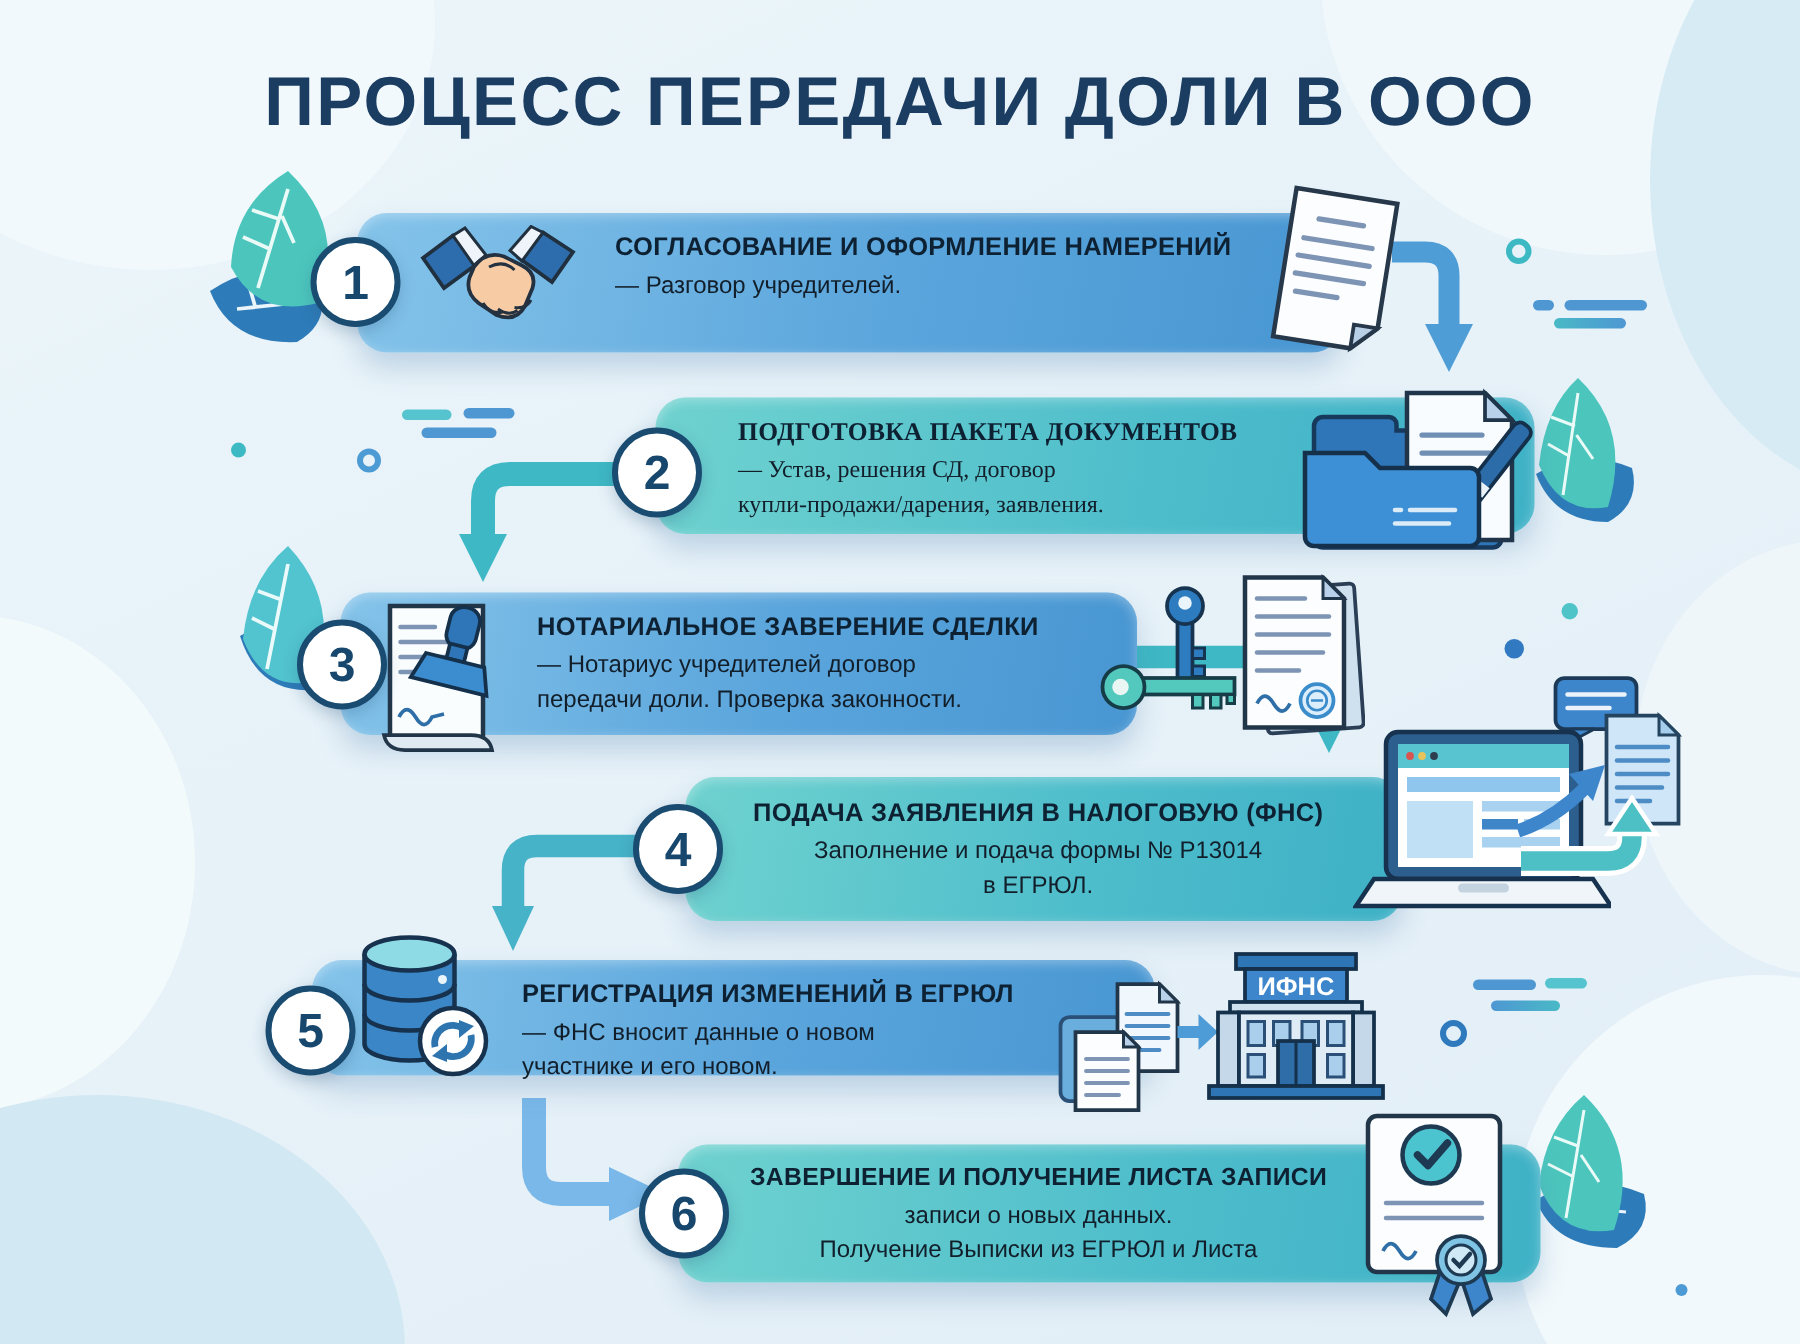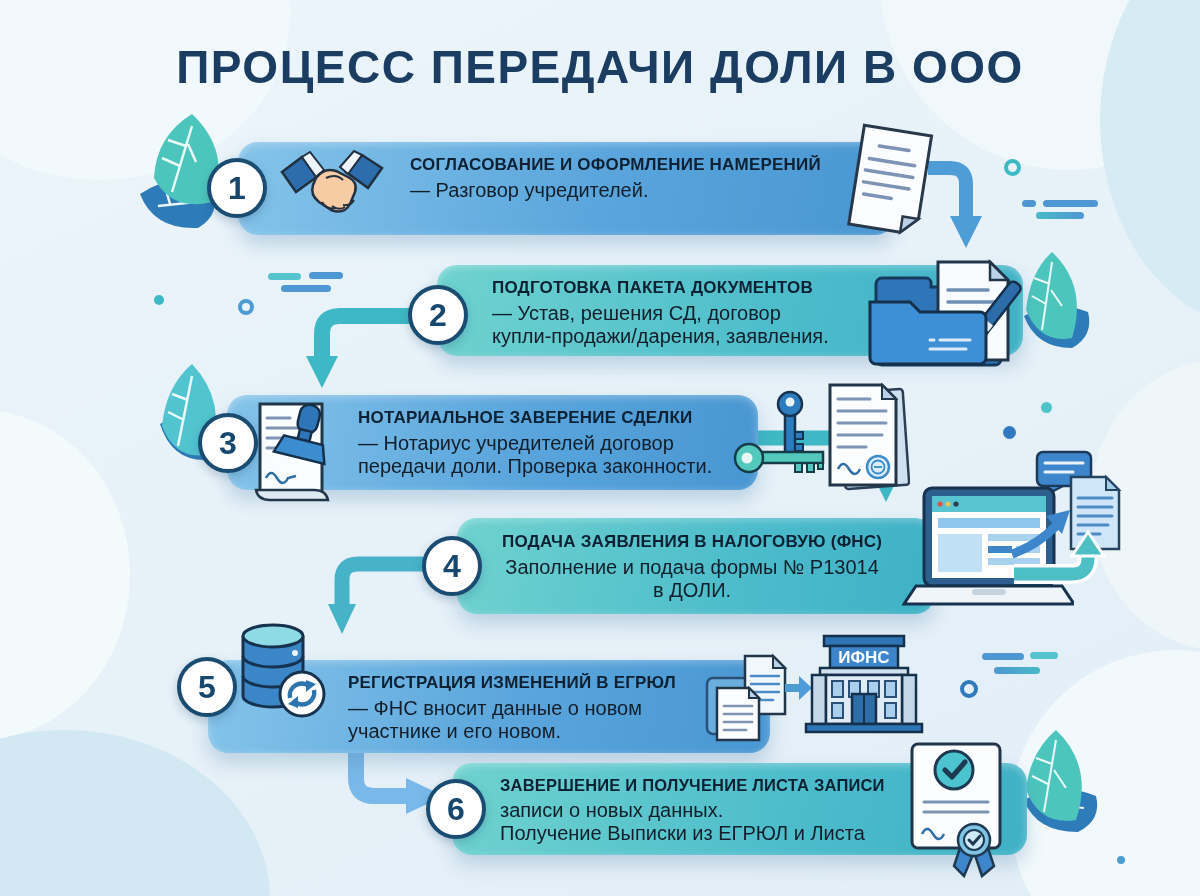--- a/index.html
+++ b/index.html
@@ -22,36 +22,36 @@
     font-size:46px;font-weight:800;color:#1b3d62;letter-spacing:1.5px;
   }
 
   .banner{
     position:absolute;border-radius:20px;z-index:2;
     box-shadow:inset 0 2px 8px rgba(255,255,255,.35), 0 10px 18px rgba(80,130,175,.28);
   }
   .banner.blue{background:linear-gradient(100deg,#85c4ea 0%,#5aa5dc 55%,#4896d2 100%);}
   .banner.teal{background:linear-gradient(100deg,#6fd2cf 0%,#4cbccb 60%,#3fb1c6 100%);}
   .b1{left:238px;top:142px;width:657px;height:93px;}
-  .b2{left:437px;top:265px;width:586px;height:91px;}
+  .b2{left:437px;top:265px;width:586px;height:91px;font-family:Liberation Serif, serif;}
   .b3{left:227px;top:395px;width:531px;height:95px;}
   .b4{left:457px;top:518px;width:478px;height:96px;text-align:center;}
-  .b5{left:208px;top:660px;width:562px;height:93px;}
+  .b5{left:208px;top:640px;width:562px;height:77px;}
   .b6{left:452px;top:763px;width:575px;height:92px;}
 
   .step-text{position:absolute;}
   .t1{left:172px;top:13px;}
   .t2{left:55px;top:13px;}
   .t3{left:131px;top:13px;}
   .t4{left:45px;top:14px;}
   .t5{left:140px;top:13px;}
-  .t6{left:48px;top:13px;}
+  .t6{left:48px;top:13px;text-align:center;}
   .step-title{font-size:17px;font-weight:bold;color:#0d2133;letter-spacing:.2px;margin-bottom:4px;white-space:nowrap;}
   .b6 .step-title{font-size:16.5px;}
-  .step-line{font-size:20px;color:#121f2b;line-height:23px;white-space:nowrap;}
+  .step-line{font-size:16px;color:#121f2b;line-height:23px;white-space:nowrap;}
 
   .numcircle{
     position:absolute;width:60px;height:60px;border-radius:50%;background:#fff;
     border:4px solid #1a4c72;box-sizing:border-box;z-index:5;
     display:flex;align-items:center;justify-content:center;
     font-size:32px;font-weight:bold;color:#17476d;
     box-shadow:0 4px 10px rgba(40,80,120,.25);
   }
   .c1{left:207px;top:158px;}
   .c2{left:408px;top:285px;}
@@ -265,21 +265,21 @@
 
   <svg class="conn z1" style="left:752px;top:424px;width:160px;height:84px" viewBox="0 0 160 84">
     <path d="M2,14 H104 Q134,14 134,40 V48" stroke="#3eb8c4" stroke-width="15" fill="none"></path>
     <polygon points="118,46 150,46 134,78" fill="#3eb8c4"></polygon>
   </svg>
 
   <section class="banner teal b4">
     <div class="step-text t4">
       <div class="step-title">ПОДАЧА ЗАЯВЛЕНИЯ В НАЛОГОВУЮ (ФНС)</div>
       <div class="step-line">Заполнение и подача формы № Р13014</div>
-      <div class="step-line">в ДОЛИ.</div>
+      <div class="step-line">в ЕГРЮЛ.</div>
     </div>
   </section>
   <div class="numcircle c4">
       <span>4</span>
     </div>
   <svg class="icon z4" style="left:902px;top:486px;width:172px;height:128px" viewBox="0 0 172 128">
     <rect x="22" y="2" width="130" height="98" rx="8" fill="#2c5e8e" stroke="#16324e" stroke-width="3"></rect>
     <rect x="30" y="10" width="114" height="82" fill="#ffffff"></rect>
     <rect x="30" y="10" width="114" height="16" fill="#57c4cf"></rect>
     <circle cx="38" cy="18" r="2.6" fill="#d9534f"></circle>

